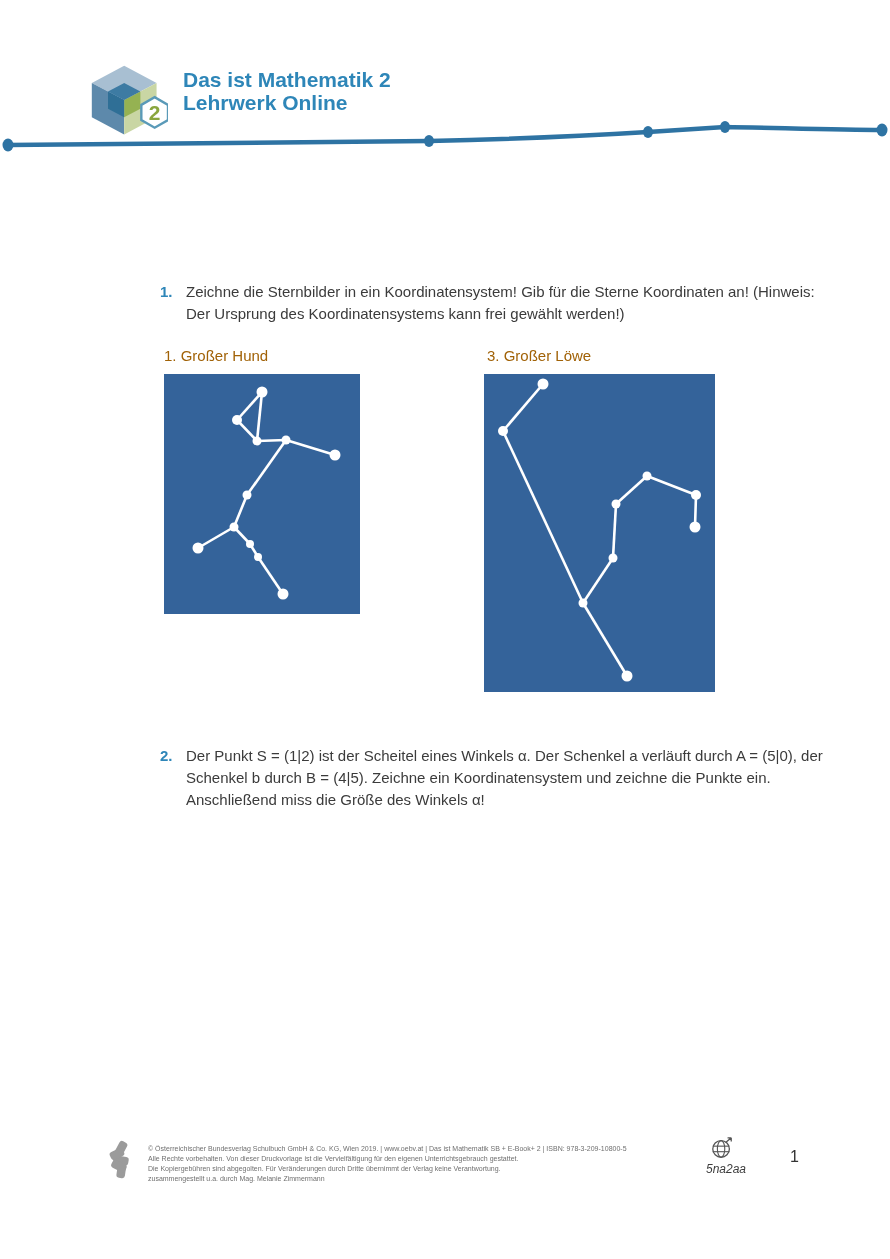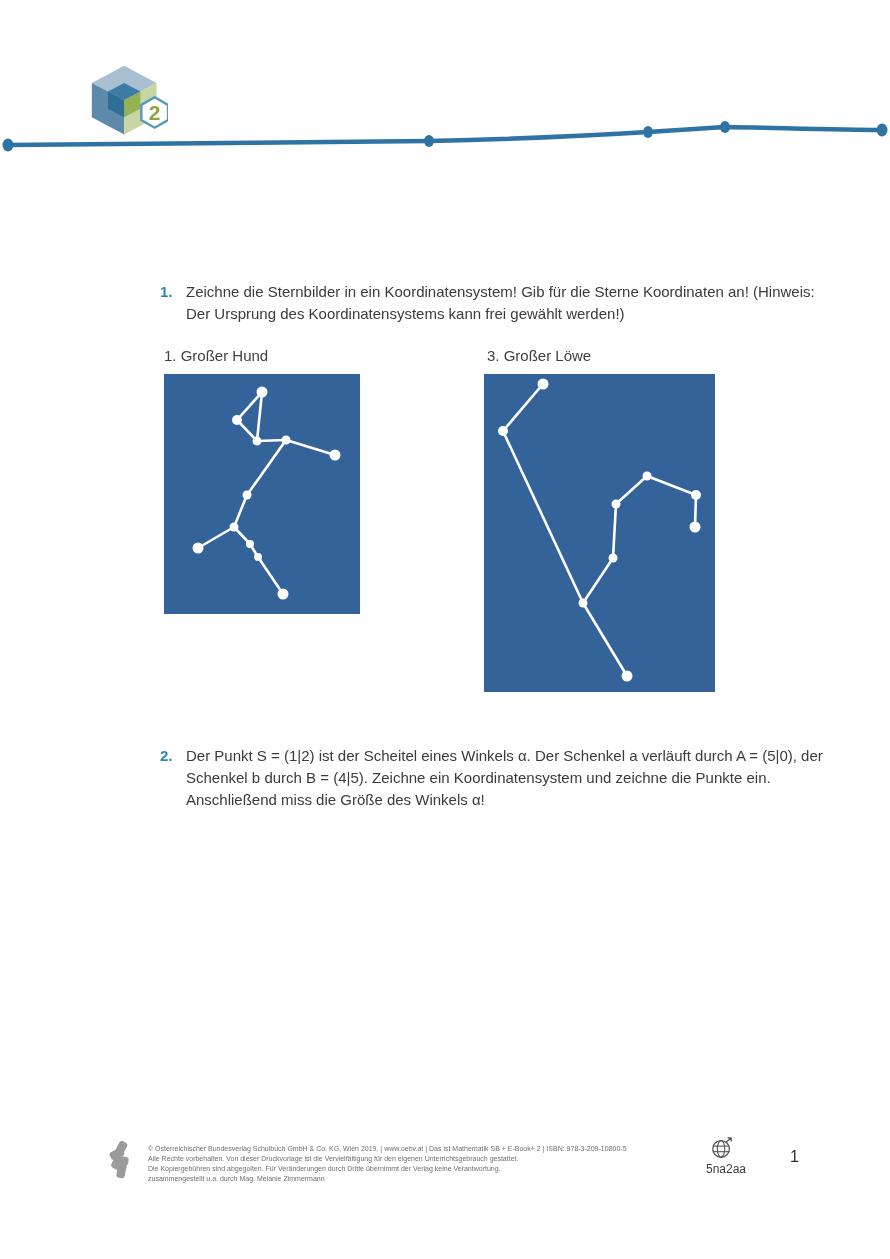--- a/index.html
+++ b/index.html
@@ -39,36 +39,36 @@
   }
   .task-1 { top: 281px; }
   .task-2 { top: 745px; }
   .task-num {
     flex: 0 0 26px; font-weight: bold; color: #2e86b8;
   }
   .task-text { flex: 1 1 auto; }
 
   .figure-caption {
     position: absolute; top: 347px;
-    font-size: 15px; color: #404040;
+    font-size: 15px; color: #a16207;
   }
   .caption-1 { left: 164px; }
   .caption-2 { left: 487px; }
 
   .constellation { position: absolute; display: block; }
   .constellation-1 { left: 164px; top: 374px; }
   .constellation-2 { left: 484px; top: 374px; }
 
   
   .footer-logo { position: absolute; left: 102px; top: 1139px; width: 38px; height: 42px; }
   .footer-text {
     position: absolute; left: 148px; top: 1144px; width: 540px;
     font-size: 7px; line-height: 10px; color: #6f6f6f;
   }
-  .globe-wrap { position: absolute; left: 706px; top: 1136px; width: 70px; text-align: left; }
+  .globe-wrap { position: absolute; left: 706px; top: 1136px; width: 70px; text-align: left; font-style: italic; }
   .globe-icon { display: block; width: 24px; height: 24px; margin-left: 4px; }
   .globe-code { font-size: 12px; color: #3c3c3c; margin-top: 2px; }
   .page-number {
     position: absolute; left: 790px; top: 1148px;
     font-size: 16px; color: #333333;
   }
 </style>
 </head>
 <body>
 
@@ -78,20 +78,24 @@
     <polygon points="38,4 72,22 38,40 4,22" fill="#a8bfd2"></polygon>
     <polygon points="4,22 38,40 38,76 4,58" fill="#5d89ab"></polygon>
     <polygon points="72,22 38,40 38,76 72,58" fill="#c9d6a4"></polygon>
     <polygon points="38,40 55,31 55,49 38,58" fill="#8fae49" opacity="0.9"></polygon>
     <polygon points="38,40 21,31 21,49 38,58" fill="#2f6f96"></polygon>
     <polygon points="21,31 38,22 55,31 38,40" fill="#3d7ba3"></polygon>
     <polygon points="56,45 70,37 84,45 84,61 70,69 56,61" fill="#ffffff" stroke="#5a9ab8" stroke-width="2.5"></polygon>
     <text x="70" y="61" text-anchor="middle" font-size="22" font-weight="bold" fill="#8aa63e" font-family="Liberation Sans, sans-serif">2</text>
   </svg>
 
+  <div class="header-titles">
+    <div>Das ist Mathematik 2</div>
+    <div>Lehrwerk Online</div>
+  </div>
 
 
   <svg class="wave" viewBox="0 0 890 42">
     <path d="M 8,27 L 429,23 C 520,21 600,17 648,14 L 725,9 C 780,10 840,12 882,12" fill="none" stroke="#2e73a3" stroke-width="4.5" stroke-linecap="round"></path>
     <ellipse cx="8" cy="27" rx="5.5" ry="6.5" fill="#2e73a3"></ellipse>
     <ellipse cx="429" cy="23" rx="5" ry="6" fill="#2e73a3"></ellipse>
     <ellipse cx="648" cy="14" rx="5" ry="6" fill="#2e73a3"></ellipse>
     <ellipse cx="725" cy="9" rx="5" ry="6" fill="#2e73a3"></ellipse>
     <ellipse cx="882" cy="12" rx="5.5" ry="6.5" fill="#2e73a3"></ellipse>
   </svg>

